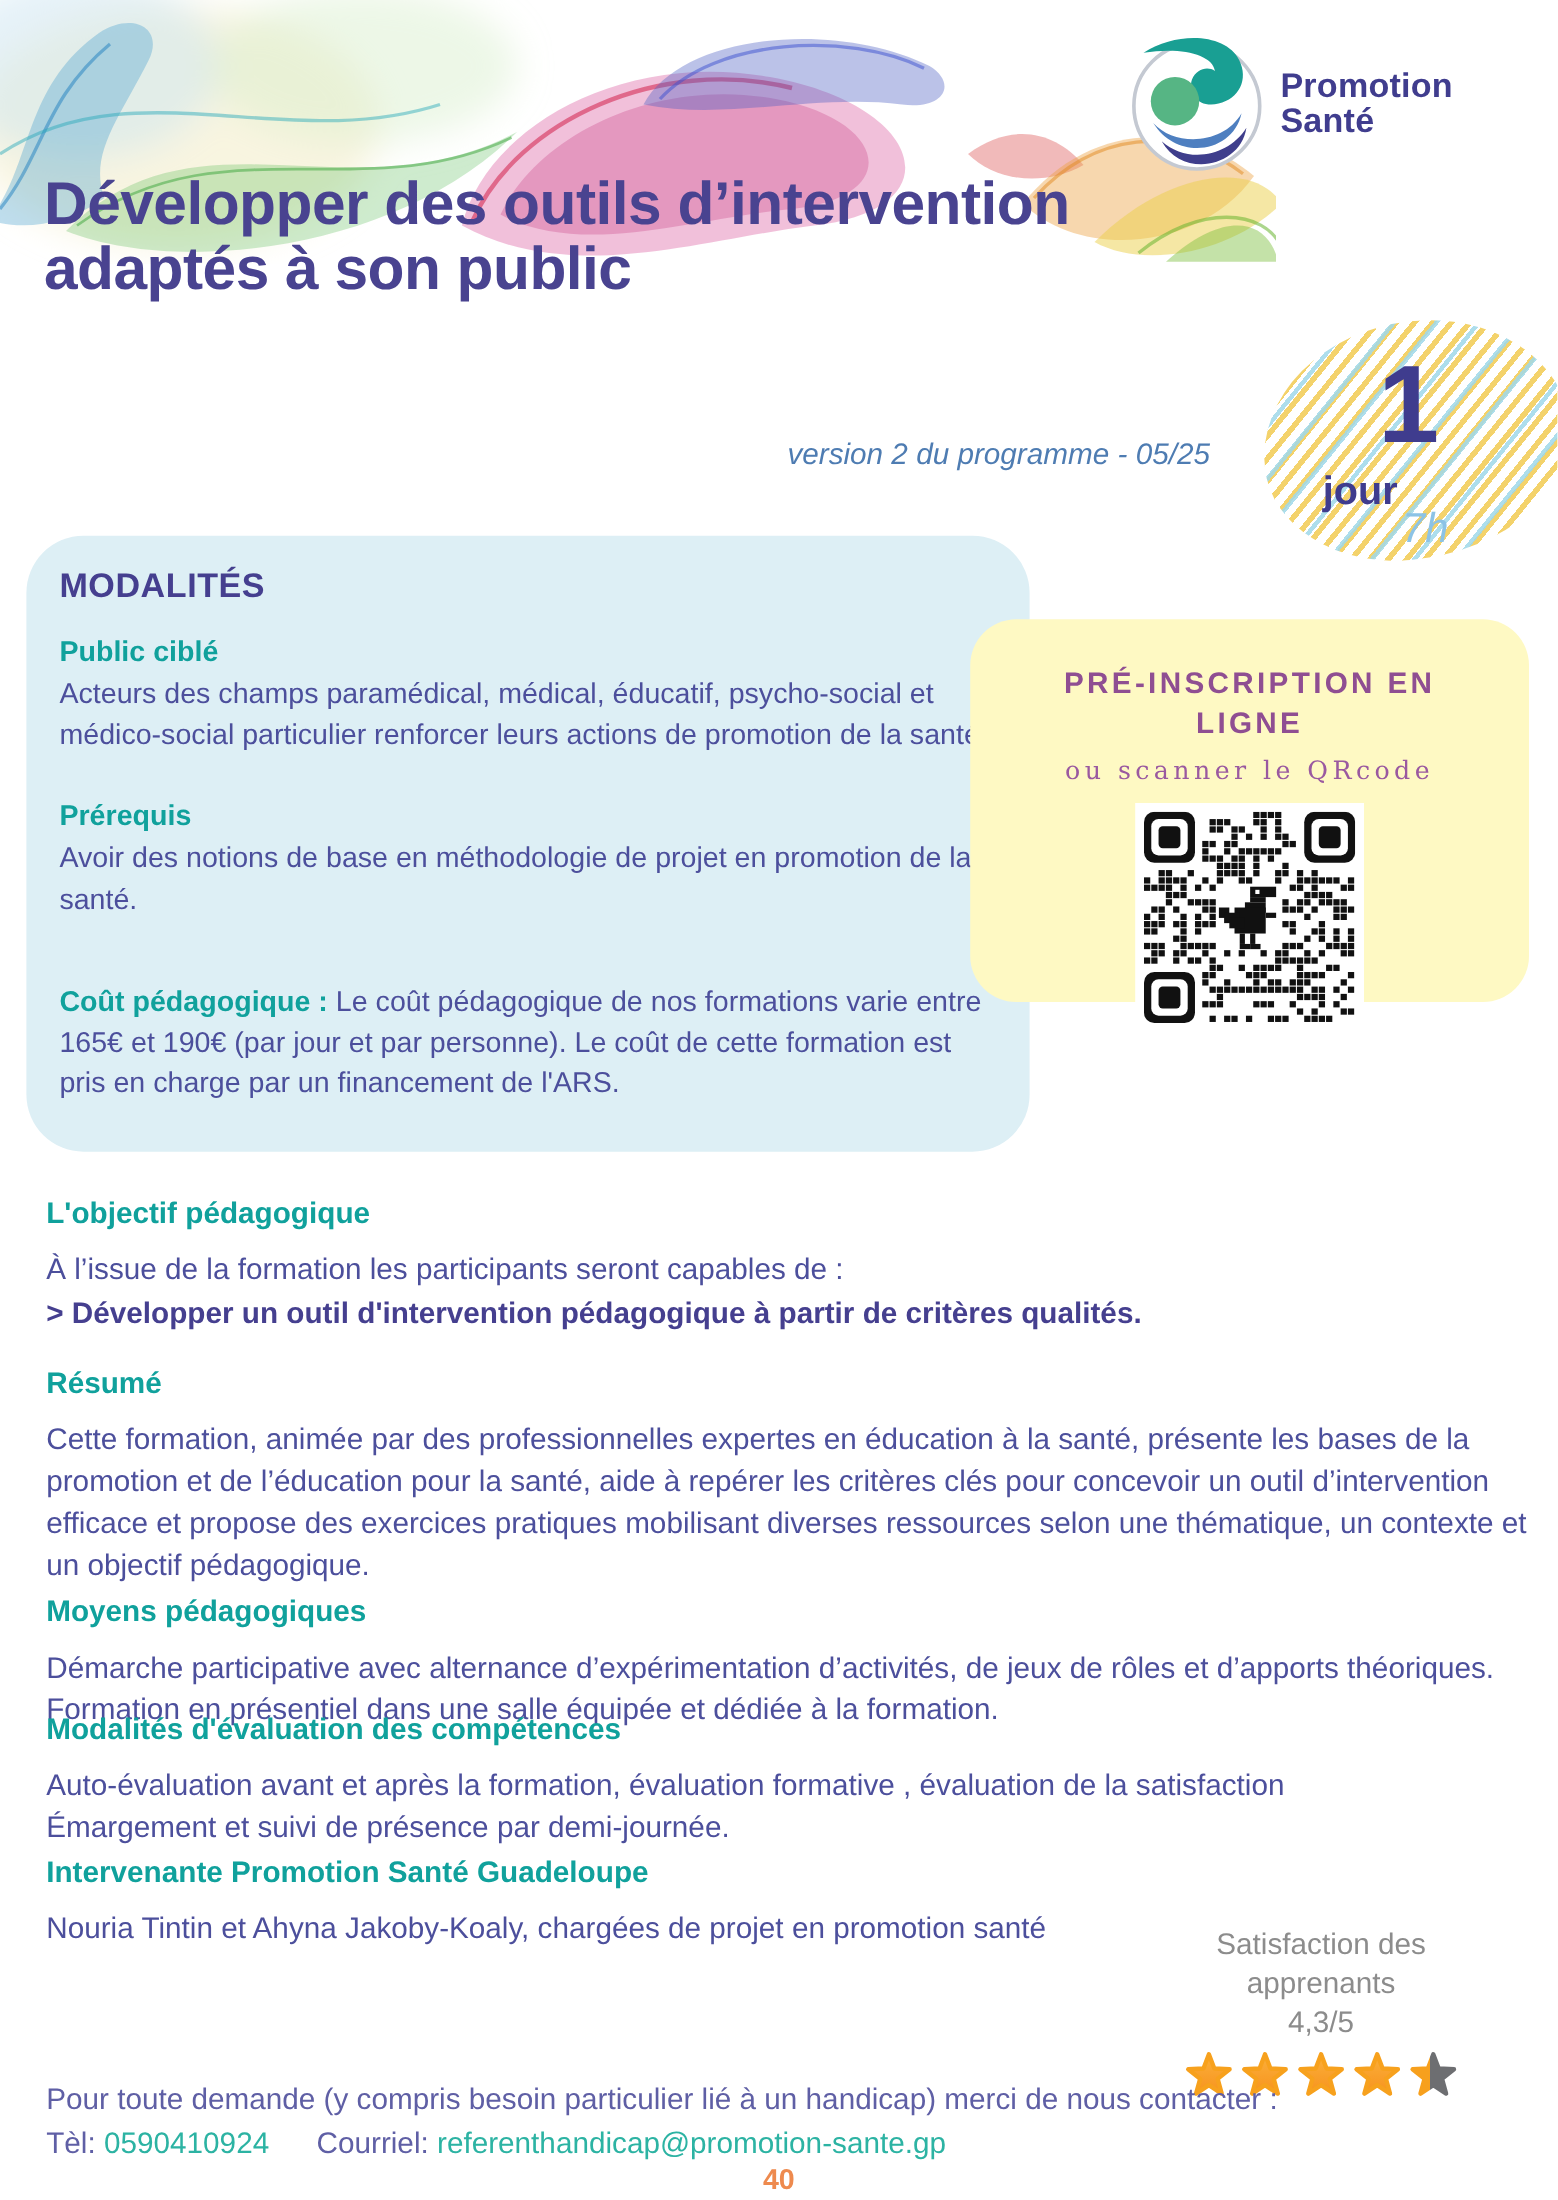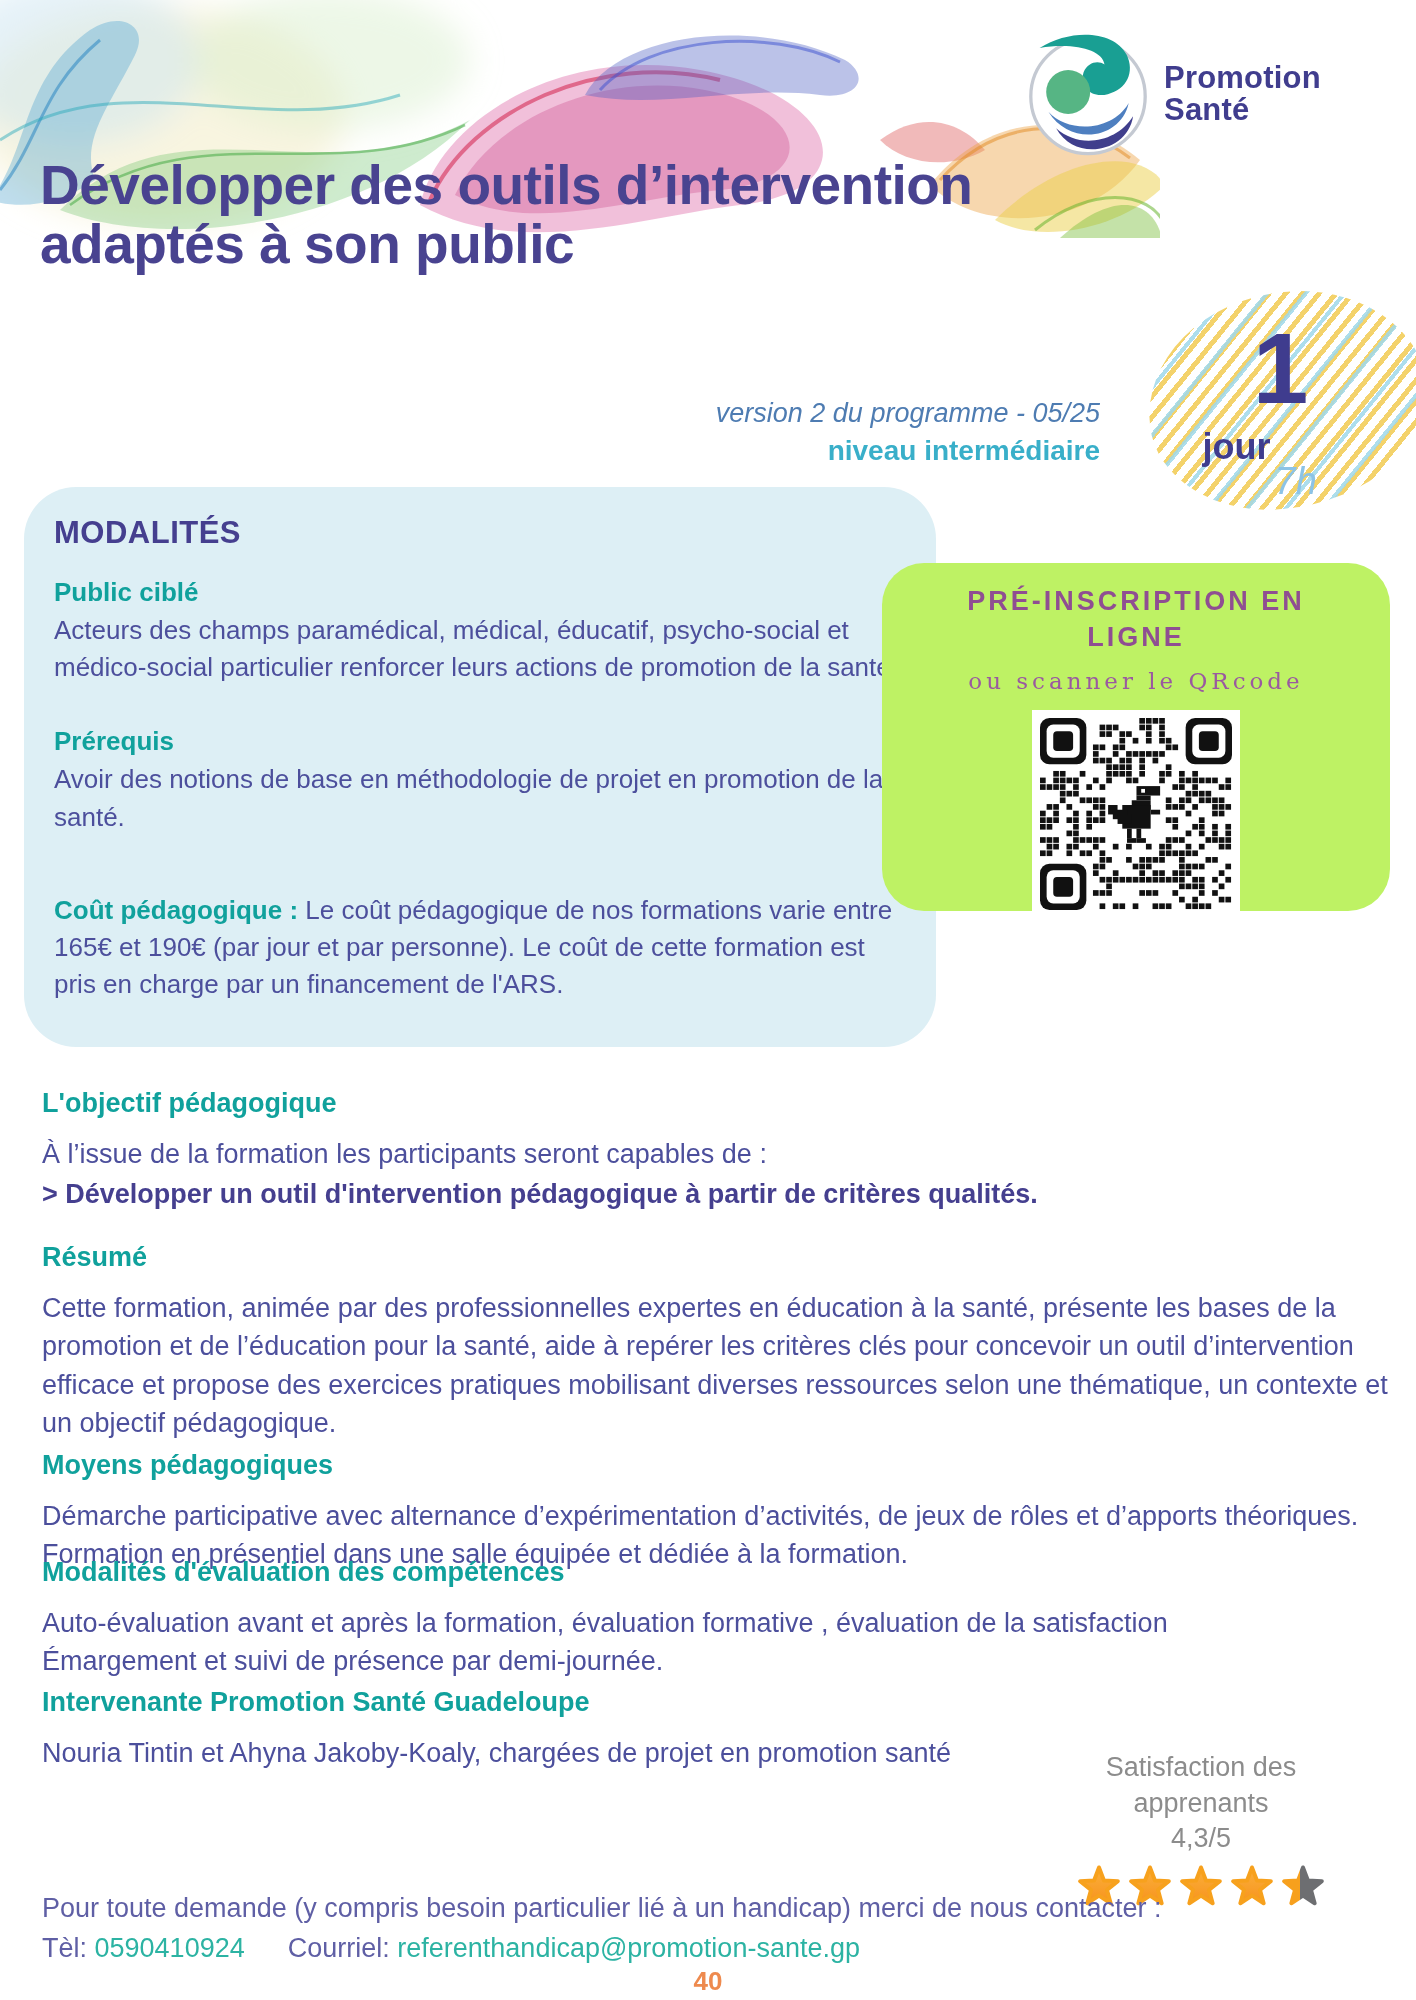--- a/index.html
+++ b/index.html
@@ -41,21 +41,21 @@
     background:#ddeff5;border-radius:52px;padding:28px 34px 0 30px;
   }
   .modalites-heading{font-size:31px;font-weight:800;color:#453f8f;letter-spacing:.5px;}
   .sub-teal{font-size:26px;font-weight:700;color:#10a19c;margin-top:26px;}
   .body-text{font-size:26px;color:#4c4f9c;line-height:1.43;margin-top:4px;}
   .inline-teal{font-weight:700;color:#10a19c;}
   .cout{margin-top:56px;}
   
   .card{
     position:absolute;left:882px;top:563px;width:508px;height:348px;box-sizing:border-box;
-    background:#bef264;border-radius:42px;text-align:center;padding-top:20px;
+    background:#fef9c3;border-radius:42px;text-align:center;padding-top:40px;
   }
   .card-title{font-size:27px;font-weight:800;color:#8f4e92;letter-spacing:3px;line-height:1.35;width:420px;margin:0 auto;}
   .card-subtitle{font-family:"DejaVu Serif", serif;font-size:23px;color:#9a59a0;letter-spacing:4px;margin-top:12px;}
   .qr-box{width:208px;height:208px;background:#ffffff;margin:16px auto 0 auto;display:flex;align-items:center;justify-content:center;}
   .qr-box svg{width:192px;height:192px;}
   
   .section{position:absolute;left:42px;width:1352px;}
   .sec-title{font-size:27px;font-weight:700;color:#10a19c;}
   .sec-text{font-size:27px;color:#4c4f9c;line-height:1.42;margin-top:16px;}
   .sec-bold{font-size:27px;font-weight:700;color:#453f8f;line-height:1.42;margin-top:2px;}
@@ -119,21 +119,20 @@
         <div>Promotion</div>
         <div>Santé</div>
       </div>
     </div>
   </div>
 
   <h1 class="title" style="margin:0">Développer des outils d’intervention adaptés à son public</h1>
 
   <div class="version-block">
     <div class="version">version 2 du programme - 05/25</div>
-    <div class="level">niveau intermédiaire</div>
   </div>
 
   <div class="badge">
     <div class="badge-days">1</div>
     <div class="badge-unit">jour</div>
     <div class="badge-hours">7h</div>
   </div>
 
   <div class="modalites-box">
     <div class="modalites-heading">MODALITÉS</div>

